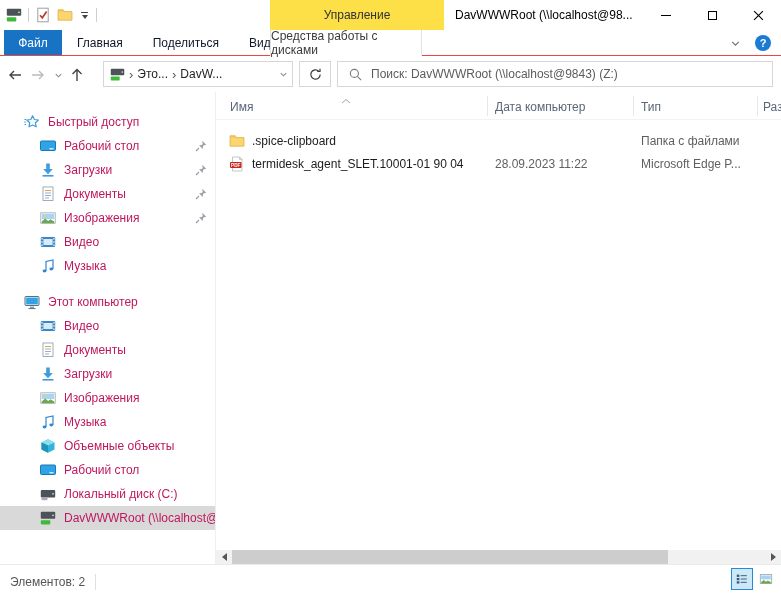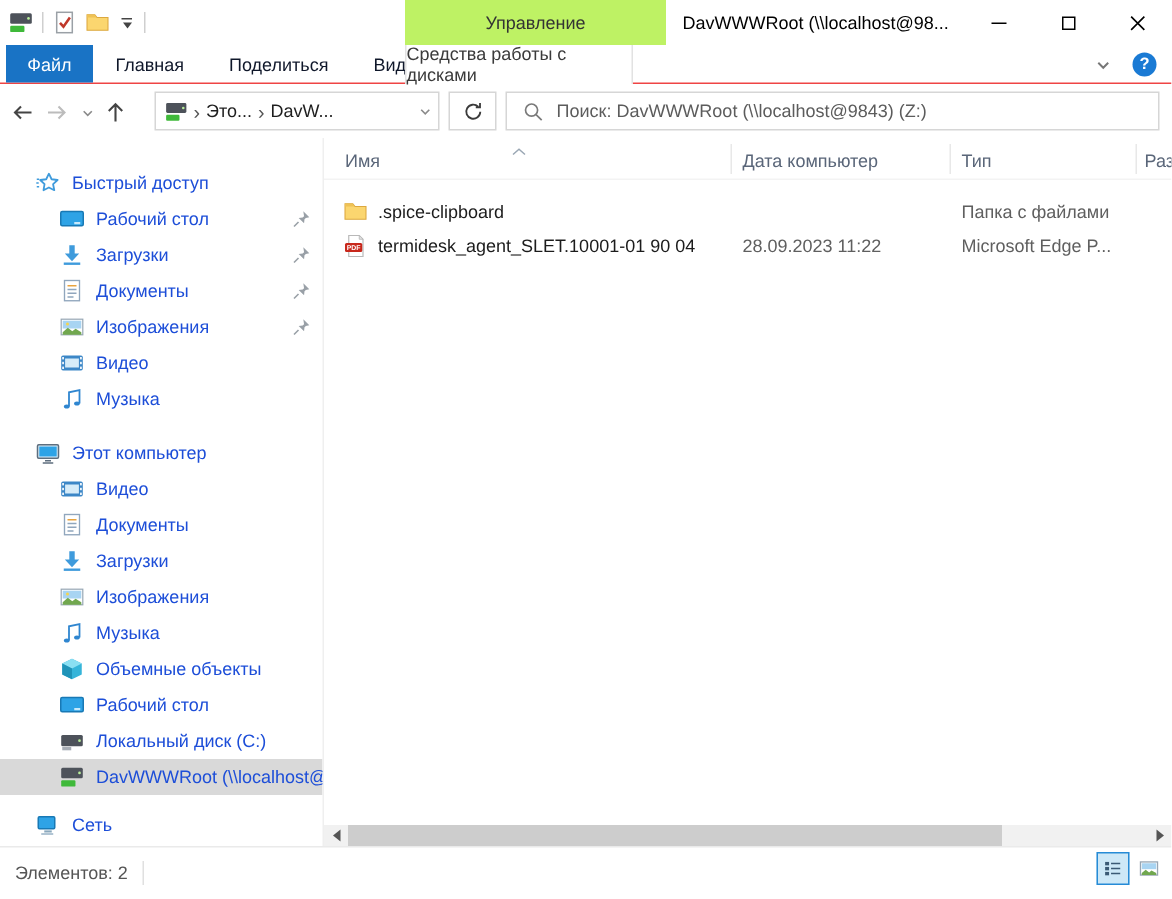--- a/index.html
+++ b/index.html
@@ -14,21 +14,21 @@
   }
   .window { width:781px; height:599px; display:flex; flex-direction:column; background:#fff; }
 
   
   .titlebar { height:30px; position:relative; flex:none; }
   .qat { position:absolute; left:6px; top:0; height:30px; display:flex; align-items:center; gap:6px; }
   .qat-sep { width:1px; height:14px; background:#cfcfcf; }
   .qat-more { display:flex; flex-direction:column; align-items:center; gap:2px; padding:2px; cursor:default; }
   .qat-more .bar { width:7px; height:1px; background:#444; }
   .tri-down { width:0; height:0; border-left:3.5px solid transparent; border-right:3.5px solid transparent; border-top:4px solid #444; }
-  .ctx-header { position:absolute; left:270px; top:0; width:174px; height:30px; background:#bef264; display:flex; align-items:center; justify-content:center; color:#333; }
+  .ctx-header { position:absolute; left:270px; top:0; width:174px; height:30px; background:#fde047; display:flex; align-items:center; justify-content:center; color:#333; }
   .win-title { position:absolute; left:455px; top:0; height:30px; display:flex; align-items:center; color:#000; }
   .win-controls { position:absolute; right:0; top:0; height:30px; display:flex; }
   .win-btn { width:46px; height:30px; display:flex; align-items:center; justify-content:center; }
   .min-glyph { width:10px; height:1px; background:#000; }
   .max-glyph { width:9px; height:9px; border:1px solid #000; }
 
   
   .ribbon { height:26px; position:relative; border-bottom:1px solid #ef4444; display:flex; align-items:stretch; flex:none; }
   .file-tab { margin-left:4px; width:58px; background:#1973c5; color:#fff; display:flex; align-items:center; justify-content:center; }
   .rtab { padding:0 15px; display:flex; align-items:center; color:#0f172a; }
@@ -46,21 +46,21 @@
   .refresh-btn { position:absolute; left:299px; top:5px; width:32px; height:26px; border:1px solid #d6d6d6; display:flex; align-items:center; justify-content:center; background:#fff; }
   .search-box { position:absolute; left:337px; top:5px; width:436px; height:26px; border:1px solid #d6d6d6; display:flex; align-items:center; padding:0 6px 0 10px; gap:8px; background:#fff; }
   .search-box input { border:none; outline:none; flex:1; font-family:"Liberation Sans",sans-serif; font-size:12px; color:#333; background:transparent; }
   .search-box input::placeholder { color:#5c5c5c; opacity:1; }
 
   
   .content { flex:none; height:472px; display:flex; }
   .sidebar { width:216px; flex:none; position:relative; border-right:1px solid #efefef; padding-top:18px; overflow:hidden; }
   .side-item { height:24px; display:flex; align-items:center; gap:8px; padding-left:40px; position:relative; }
   .side-item.root { padding-left:24px; }
-  .side-item .lbl { white-space:nowrap; color:#1d4ed8; }
+  .side-item .lbl { white-space:nowrap; color:#be185d; }
   .side-item.selected { background:#d9d9d9; }
   .side-gap-lg { height:12px; }
   .side-gap-sm { height:8px; }
   .pin { position:absolute; right:8px; top:6px; width:12px; height:12px; }
   .i16 { width:16px; height:16px; flex:none; }
 
   .main { flex:1; position:relative; background:#fff; }
   .colhead-cell { position:absolute; top:8px; color:#5a6679; white-space:nowrap; }
   .col-sep { position:absolute; top:4px; width:1px; height:20px; background:#e8e8e8; }
   .sort-caret { position:absolute; top:1px; left:125px; width:10px; height:6px; }
@@ -390,28 +390,20 @@
         <span class="i16"><svg viewBox="0 0 16 16" width="16" height="16">
               <rect x="0.8" y="1.8" width="14.4" height="7" rx="1" fill="#4d525a"></rect>
               <circle cx="13" cy="5.3" r="0.9" fill="#b9ef9a"></circle>
               <rect x="0.8" y="10.2" width="9.5" height="4.2" rx="0.8" fill="#3fb93a"></rect>
             </svg></span>
         <span class="lbl">DavWWWRoot (\\localhost@9</span>
       </div>
 
       <div class="side-gap-sm"></div>
 
-      <div class="side-item root">
-        <span class="i16"><svg viewBox="0 0 16 16" width="16" height="16">
-              <rect x="1.5" y="2.5" width="11" height="8" rx="0.8" fill="#2ea3e6" stroke="#1879b5"></rect>
-              <path d="M5.5 12.3h5" stroke="#8aa8bd" stroke-width="1.4"></path>
-              <path d="M3.5 14h8" stroke="#a9bfd0" stroke-width="1.2"></path>
-            </svg></span>
-        <span class="lbl">Сеть</span>
-      </div>
 
     </div>
 
     <div class="main">
       <span class="sort-caret">
         <svg viewBox="0 0 10 6" width="10" height="6">
             <path d="M1 5l4-3.5L9 5" fill="none" stroke="#9aa7b4" stroke-width="1"></path>
           </svg>
       </span>
       <div class="colhead-cell" style="left:14px">Имя</div>

